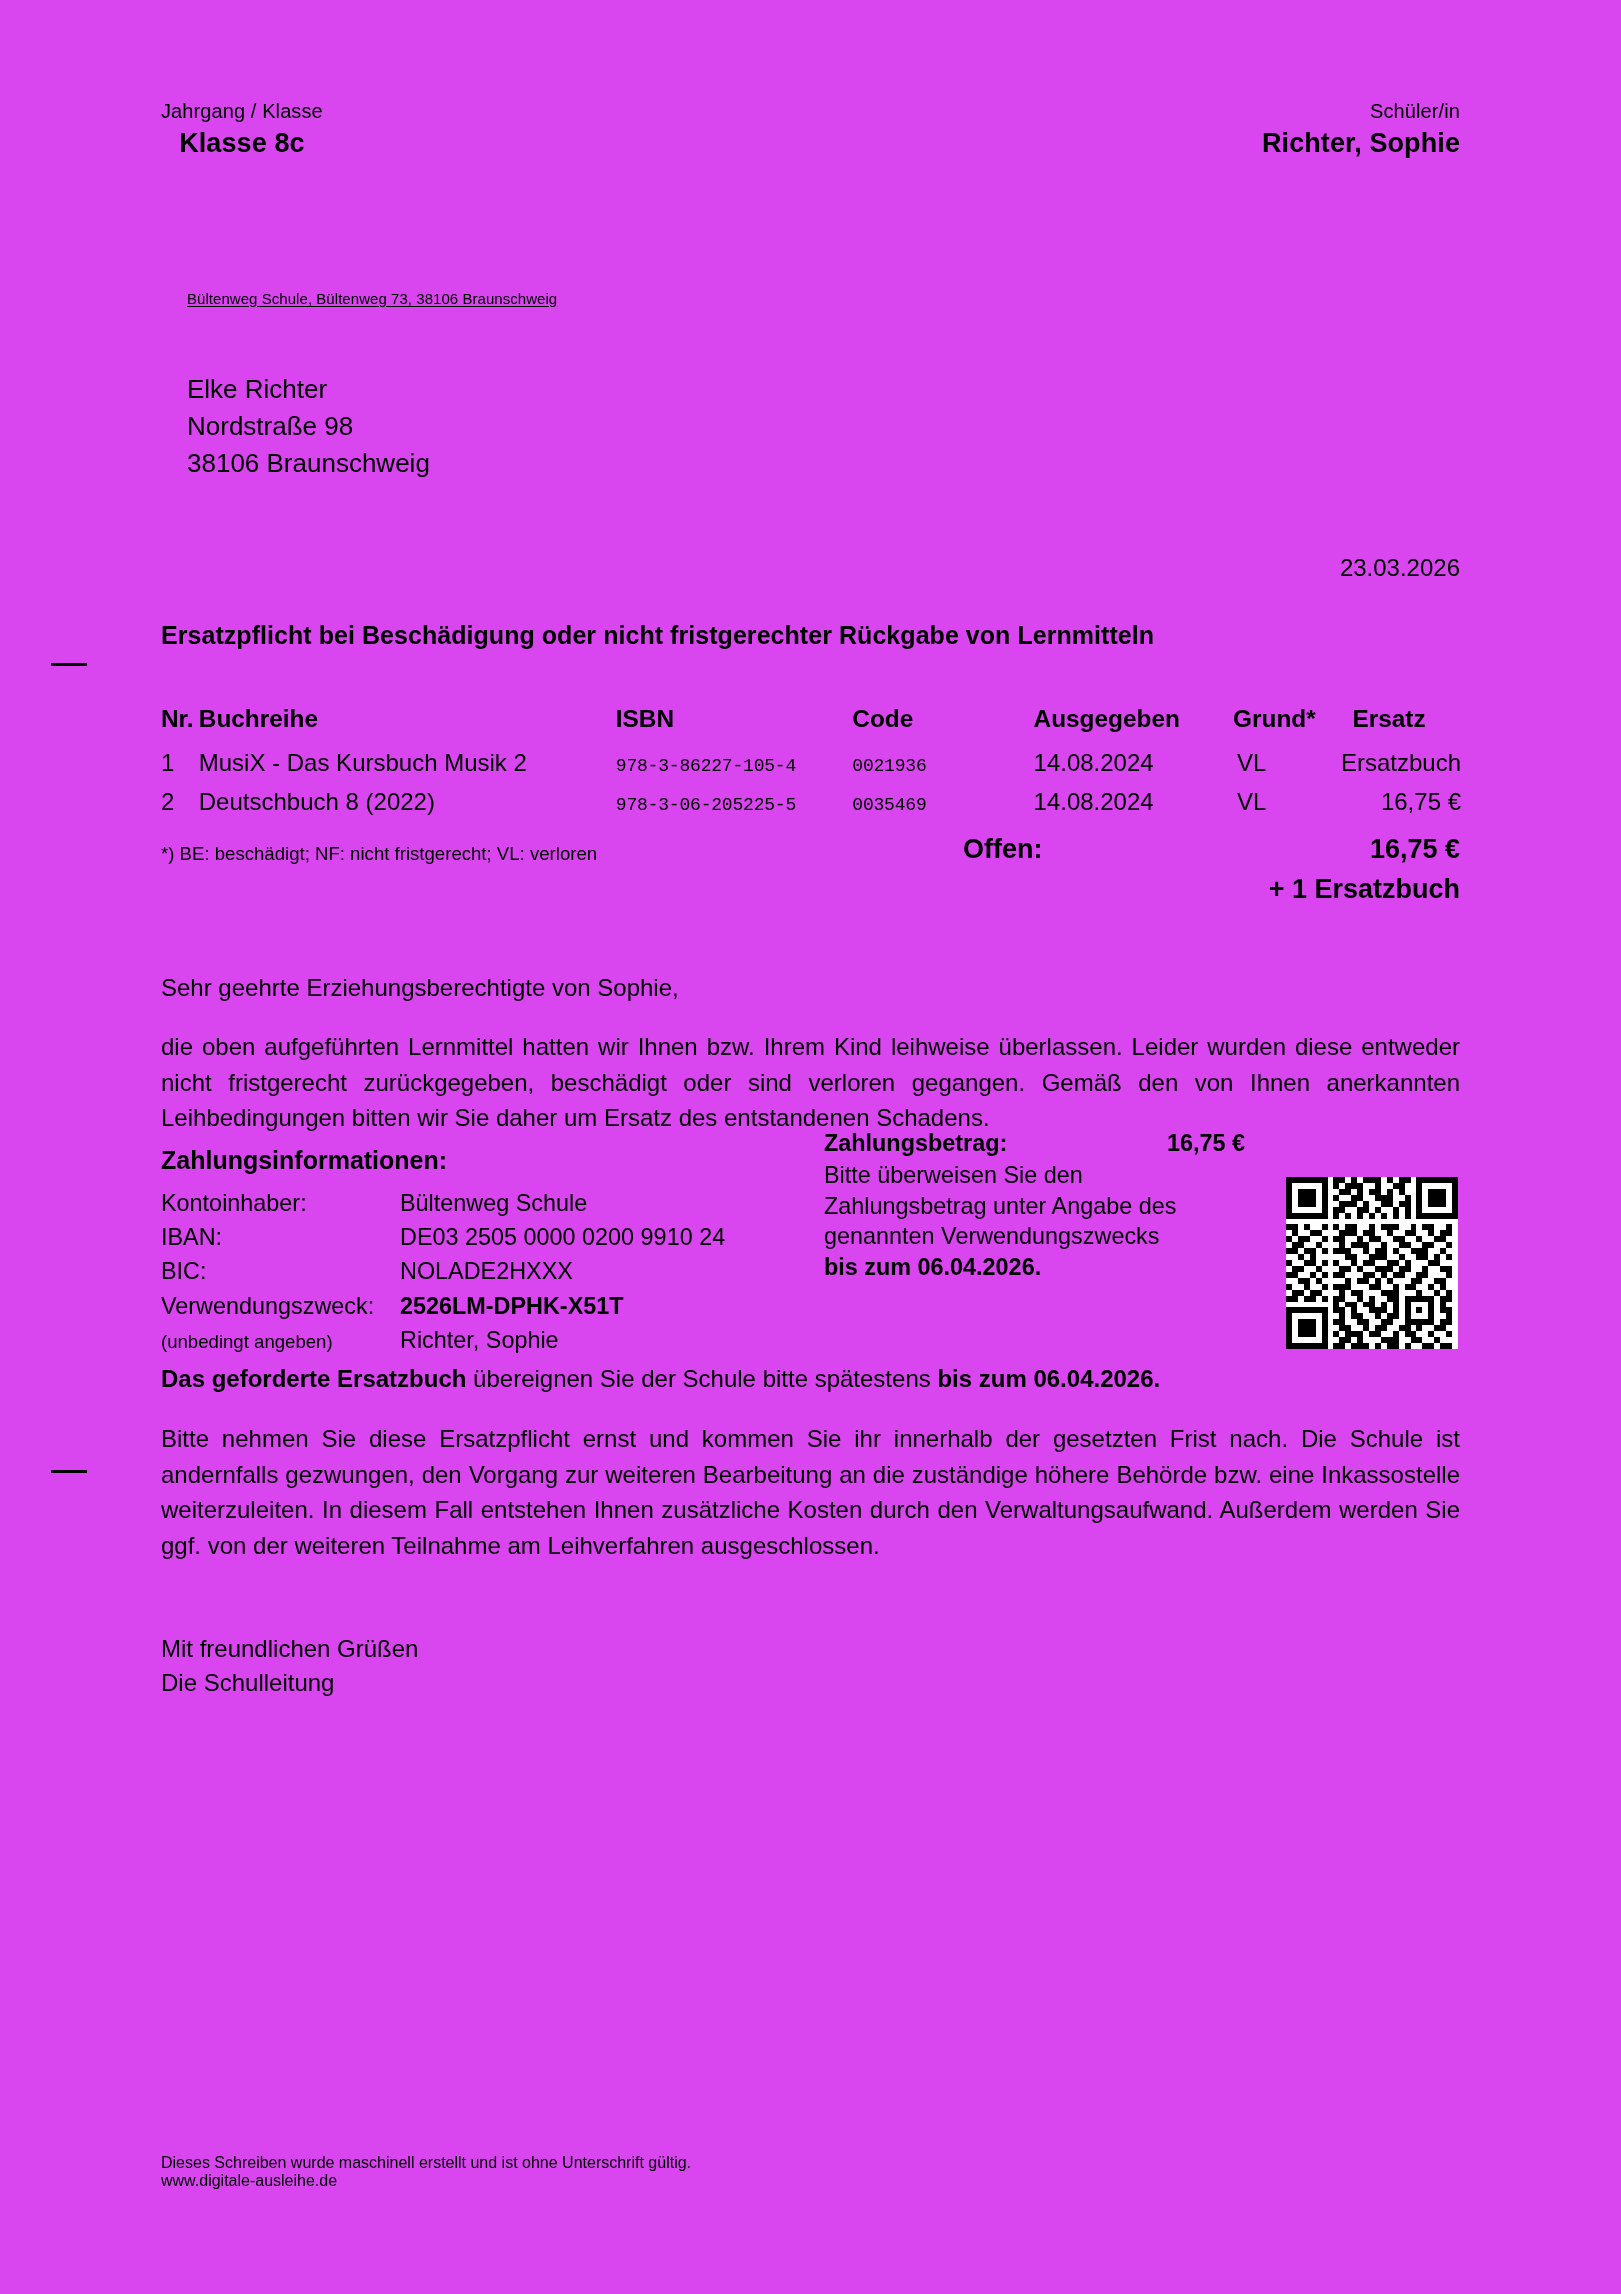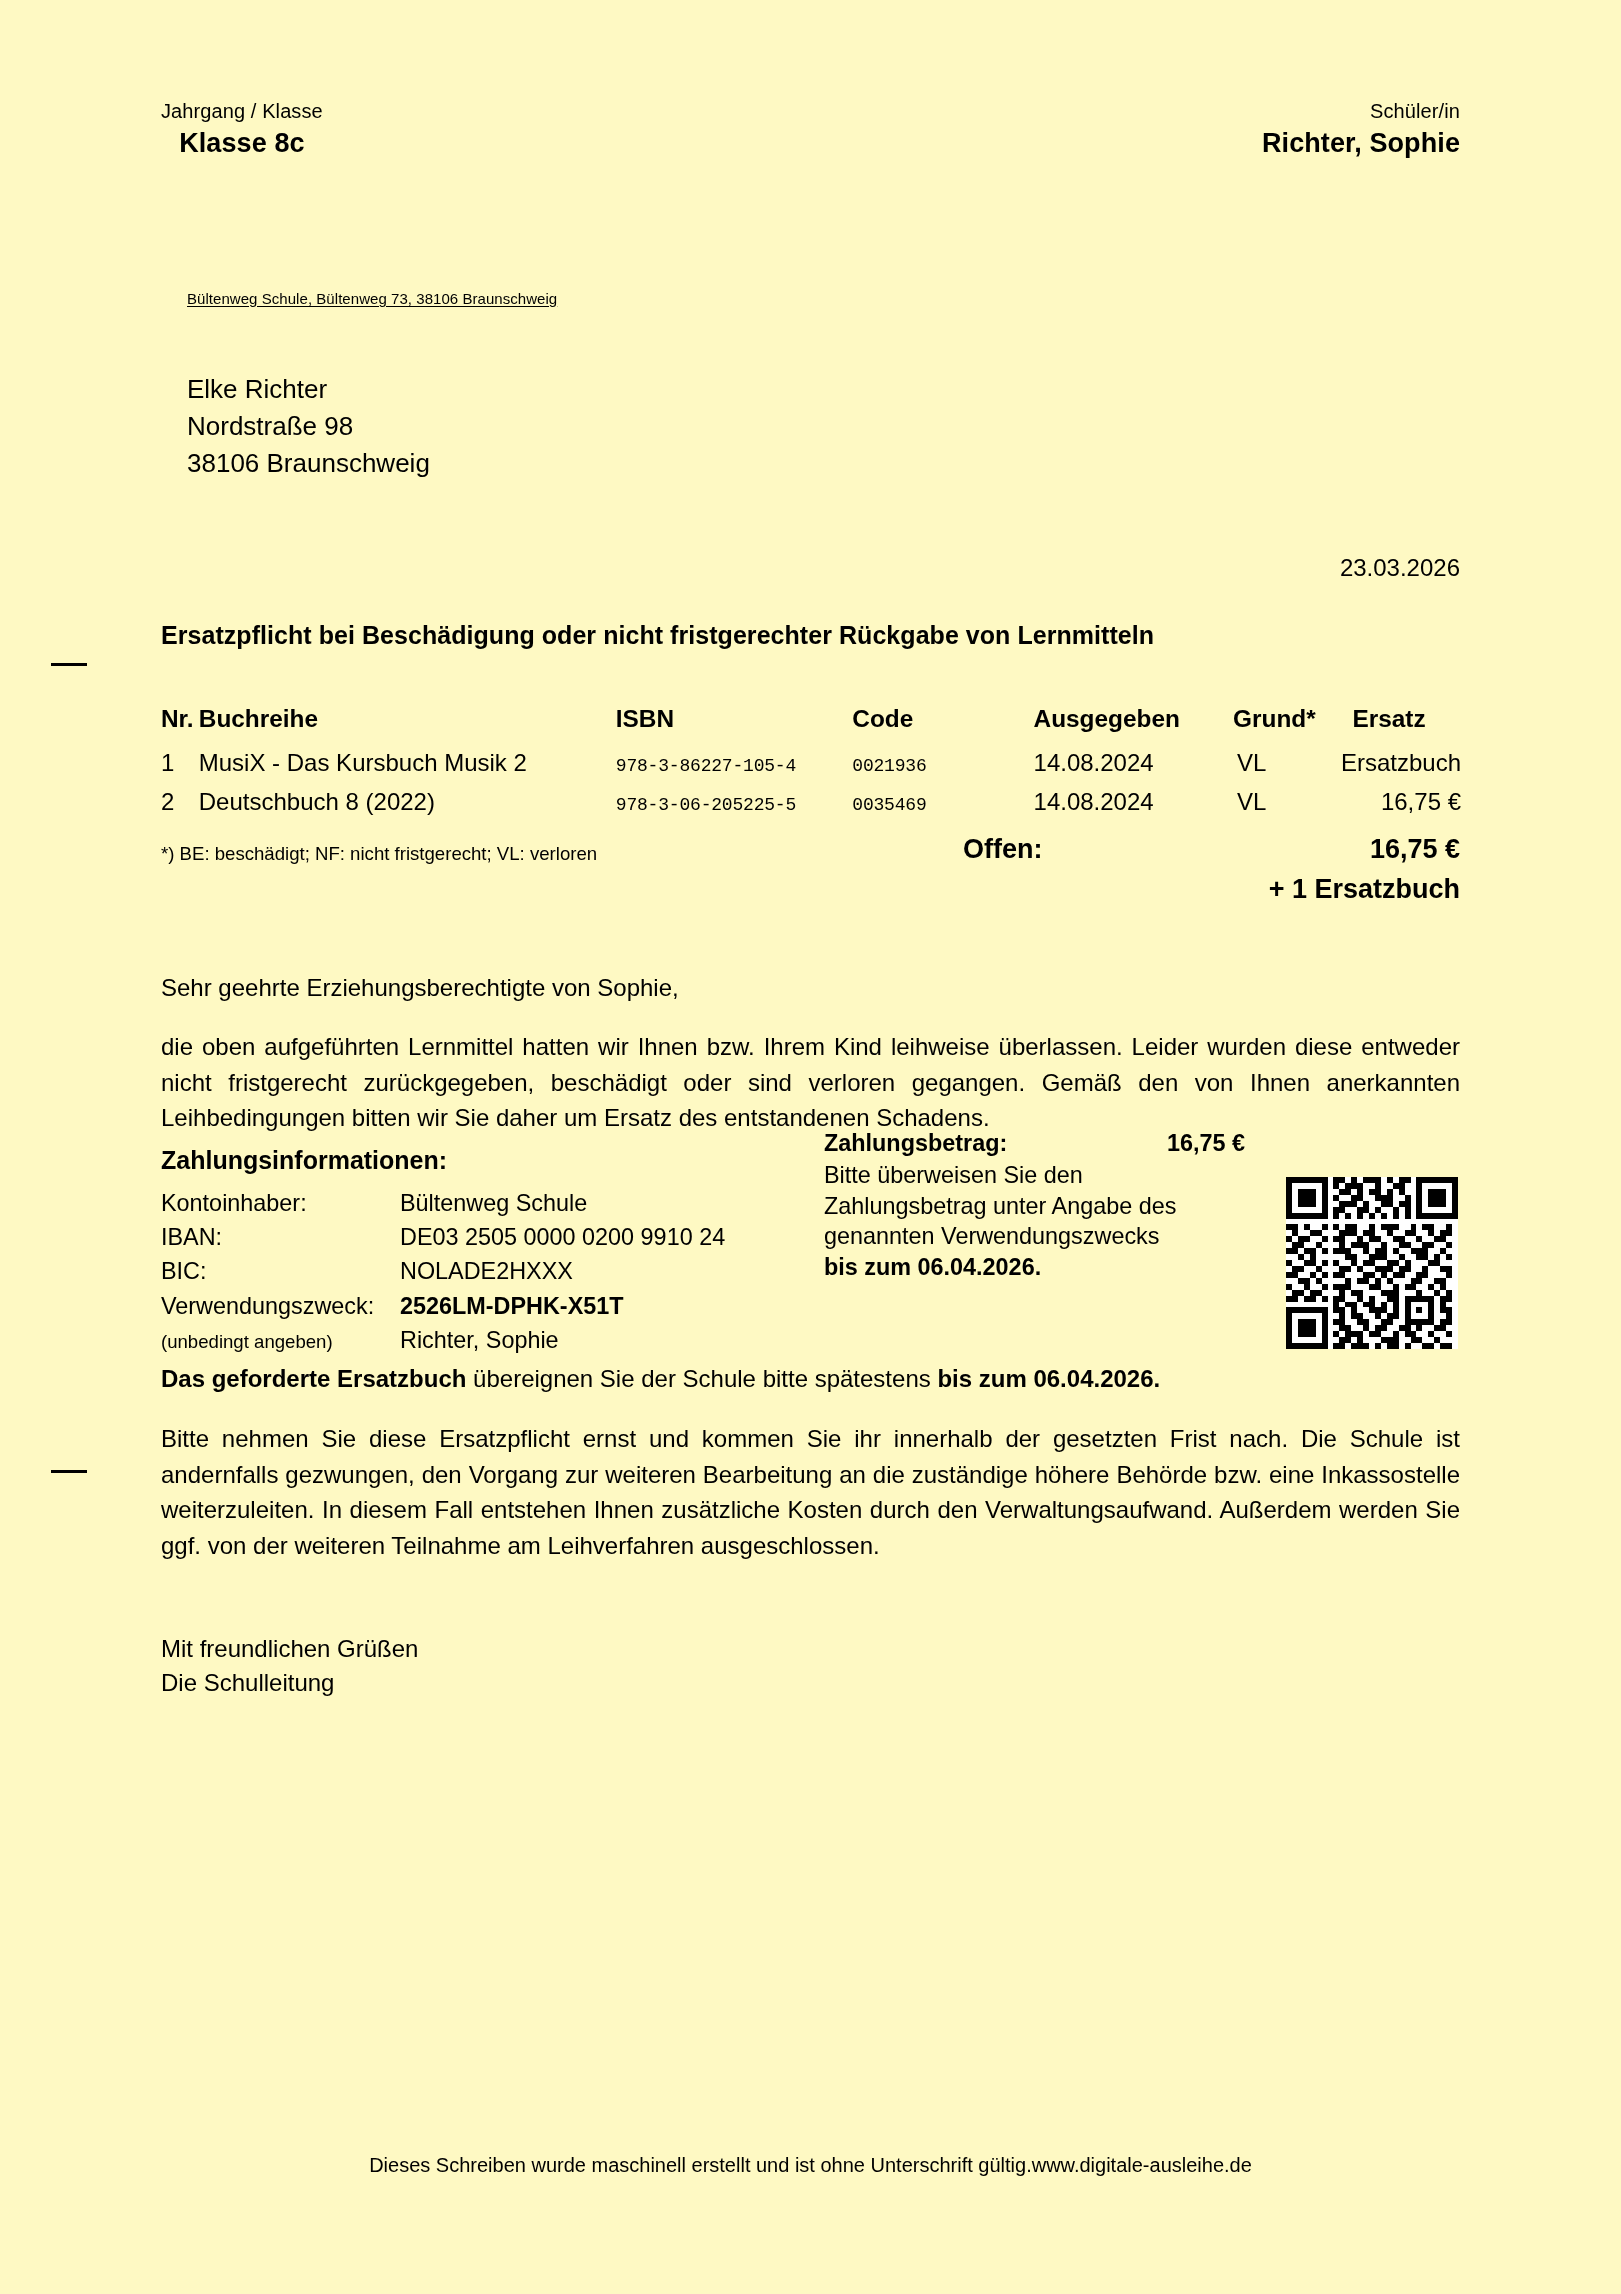--- a/index.html
+++ b/index.html
@@ -8,21 +8,21 @@
     background: #ffffff;
   }
   body {
     font-family: "Liberation Sans", sans-serif;
     color: #000000;
   }
   .page {
     position: relative;
     width: 1621px;
     height: 2294px;
-    background: #fef9c3;
+    background: #d946ef;
     overflow: hidden;
     box-sizing: border-box;
   }
 
   
   .fold-mark {
     position: absolute;
     left: 51px;
     width: 36px;
     height: 2.9px;
@@ -254,22 +254,23 @@
     line-height: 1.42;
   }
 
   
   .footer {
     position: absolute;
     left: 161px;
     right: 161px;
     top: 2154px;
     display: flex;
-    justify-content: center;
-    font-size: 20px;
+    justify-content: flex-start;
+    font-size: 16px;
+    flex-direction: column;
   }
   b.inline { font-weight: bold; }
 </style>
 </head>
 <body>
 
 <div class="page">
 
   <div class="fold-mark m1"></div>
   <div class="fold-mark m2"></div>

